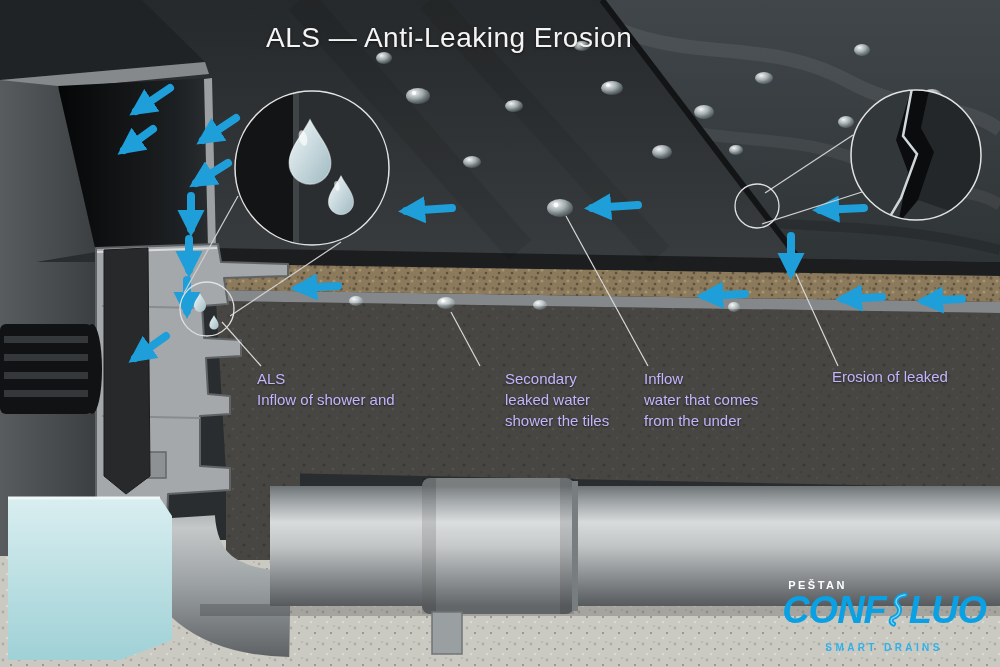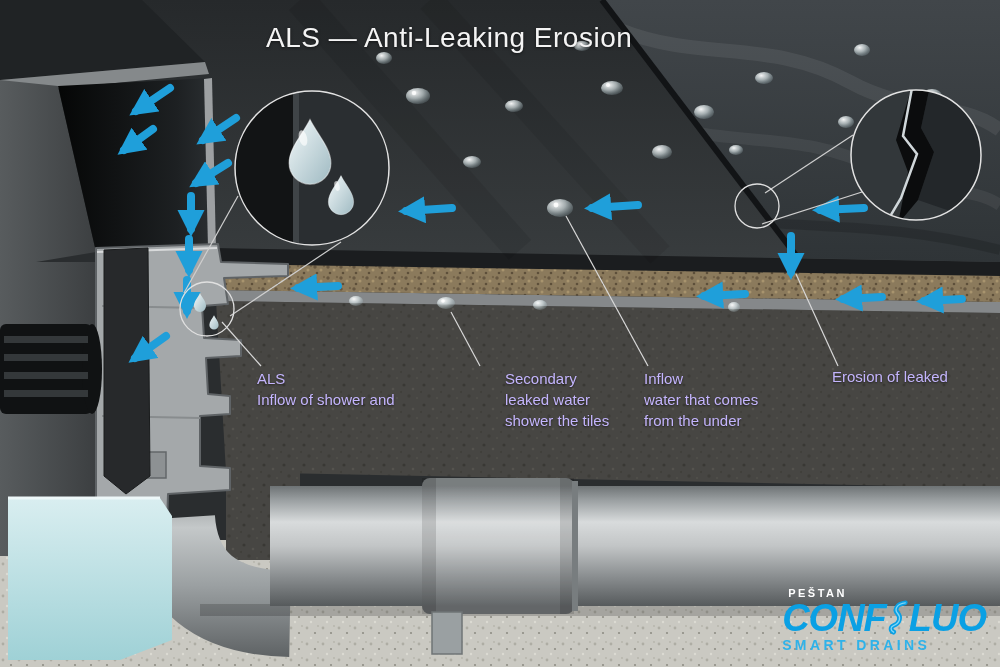--- a/index.html
+++ b/index.html
@@ -8,21 +8,21 @@
   #scene{position:absolute;left:0;top:0;width:1000px;height:667px;display:block}
   .title{position:absolute;left:266px;top:22px;font-size:28px;color:#f4f4f4;
          letter-spacing:.5px;text-shadow:0 1px 3px rgba(0,0,0,.55)}
   .lbl{position:absolute;color:#c4b5fd;font-size:15px;line-height:21px;white-space:nowrap;
        text-shadow:0 1px 2px rgba(0,0,0,.55)}
   .logo{position:absolute;right:14px;bottom:14px}
   .logo-maker{color:#ffffff;font-weight:bold;font-size:11px;letter-spacing:2.5px;margin:0 0 1px 6px}
   .logo-name{display:flex;align-items:flex-end;color:#0aa0e4;font-size:38px;font-weight:bold;
              font-style:italic;letter-spacing:-1px;line-height:.9}
   .logo-name .sw{width:20px;height:36px;margin:0 1px -1px 2px;transform:skewX(-6deg)}
-  .logo-tag{color:#2fb2e9;font-size:14px;font-weight:bold;letter-spacing:3.4px;text-align:left;margin-top:2px}
+  .logo-tag{color:#2fb2e9;font-size:10px;font-weight:bold;letter-spacing:3.4px;text-align:center;margin-top:15px}
 </style>
 </head>
 <body>
 
 <div id="stage">
 
   <svg id="scene" viewBox="0 0 1000 667">
     <defs>
       <linearGradient id="gTile" x1="0" y1="0" x2="0" y2="1">
         <stop offset="0" stop-color="#26292b"></stop>

